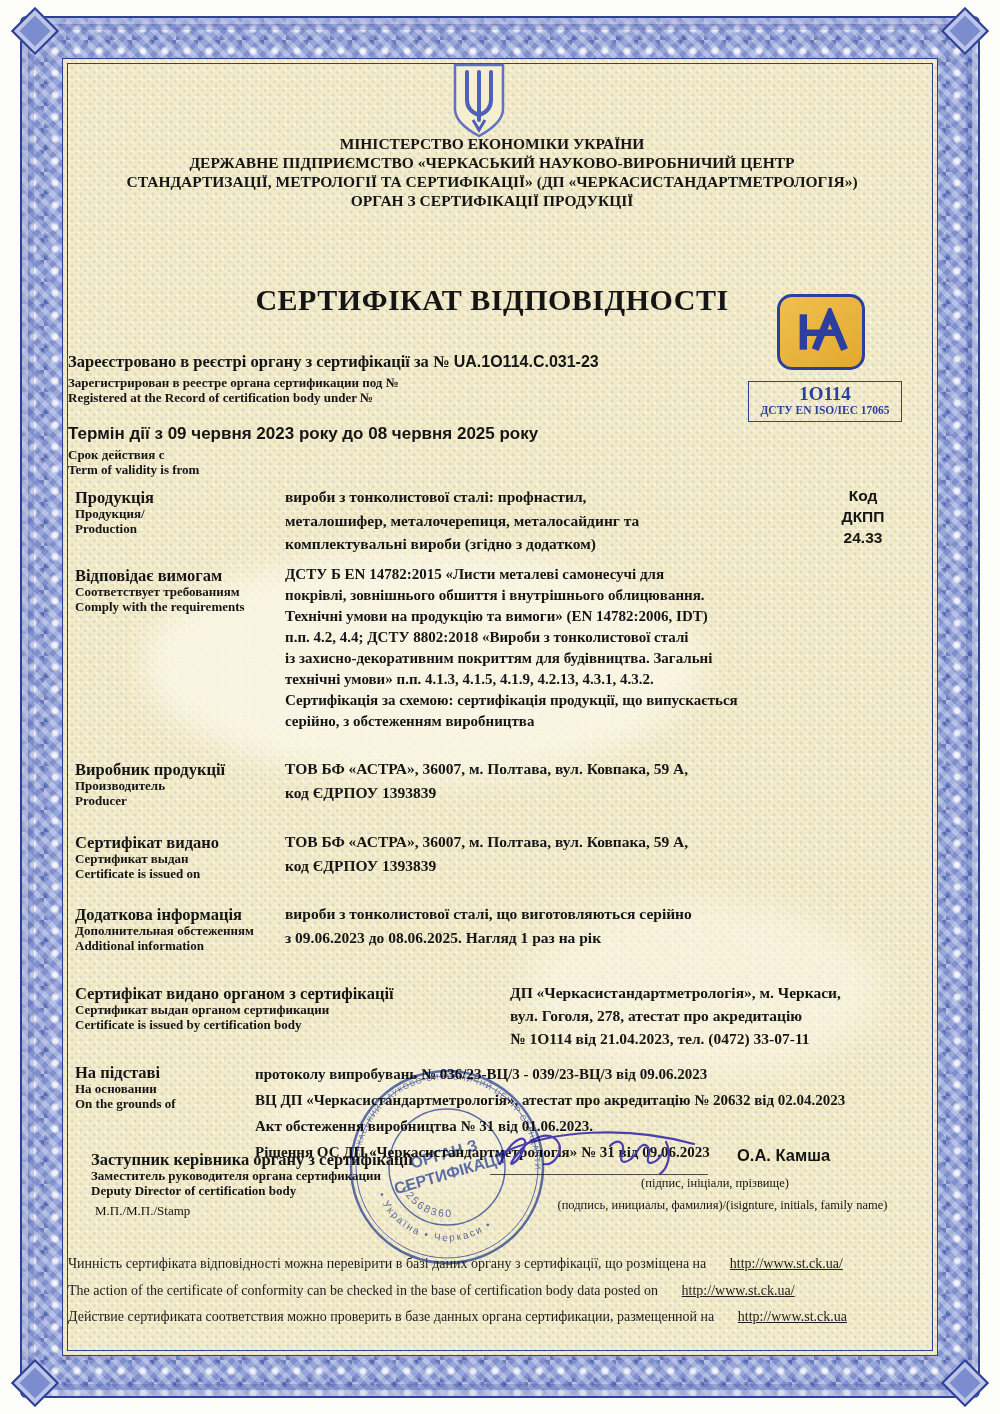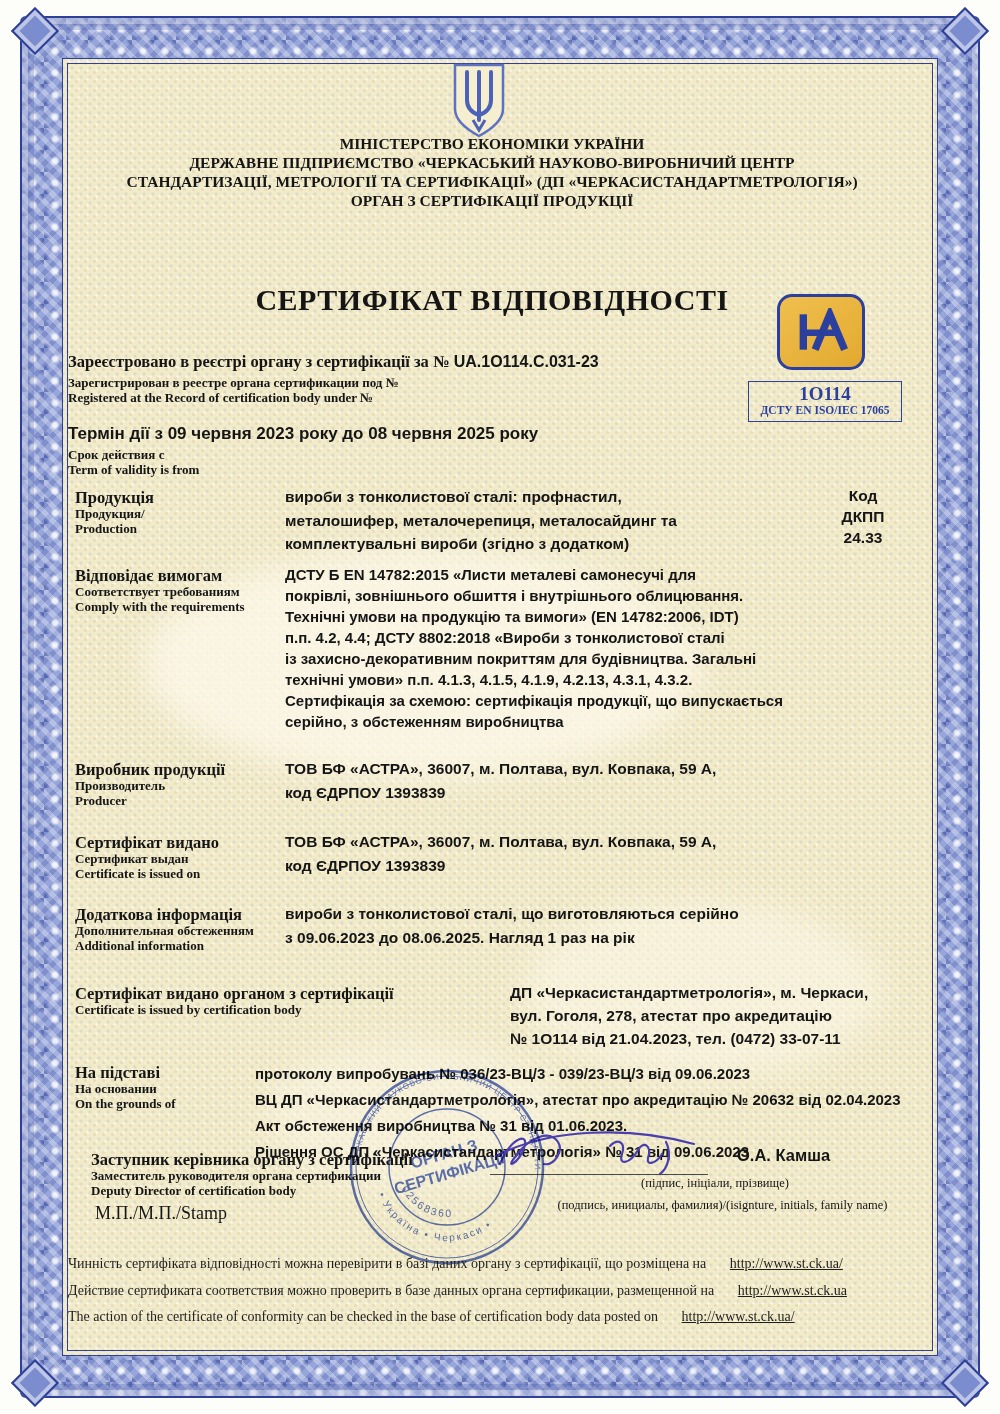--- a/index.html
+++ b/index.html
@@ -63,33 +63,33 @@
   
   .validity{position:absolute;left:68px;top:424px;}
   .validity .main{font-family:"Liberation Sans",sans-serif;font-weight:bold;font-size:17px;}
 
   
   .row{position:absolute;left:75px;width:860px;}
   .row .lbl{position:absolute;left:0;top:0;width:208px;}
   .lbl .ua{font-weight:bold;font-size:16.5px;line-height:19px;}
   .lbl.wide{width:440px;}
   .row .val{position:absolute;left:210px;top:-3px;width:640px;
-    font-family:Liberation Sans, sans-serif;font-weight:bold;font-size:15.5px;
+    font-family:Liberation Serif, serif;font-weight:bold;font-size:15.5px;
     line-height:23.5px;white-space:pre-line;}
   .row .val.tight{font-size:15px;line-height:21px;top:-2px;}
   .row .val.right-col{left:435px;width:445px;line-height:23px;}
   .row .val.grounds{left:180px;width:740px;font-size:15px;line-height:26px;top:-2px;}
   .code-box{position:absolute;left:810px;top:485px;width:106px;text-align:center;
     font-family:"Liberation Sans",sans-serif;font-weight:bold;font-size:15.5px;
     line-height:21px;white-space:pre-line;}
 
   
   .role{position:absolute;left:75px;top:1150px;margin-left:16px;}
   .role .ua{font-weight:bold;font-size:16.5px;line-height:19px;}
-  .mp{position:absolute;left:95px;top:1203px;font-size:18px;}
+  .mp{position:absolute;left:95px;top:1203px;font-size:13px;}
   .sig-area{position:absolute;left:490px;top:1128px;width:470px;height:90px;}
   .sig-svg{position:absolute;left:0;top:-4px;}
   .sig-line{position:absolute;left:0;top:46px;width:218px;border-bottom:1.5px solid #4a4a4a;}
   .sig-name{position:absolute;left:247px;top:18px;font-family:"Liberation Sans",sans-serif;
     font-weight:bold;font-size:16.5px;}
   .sig-cap1{position:absolute;left:60px;top:48px;width:330px;text-align:center;font-size:12.5px;}
   .sig-cap2{position:absolute;left:0;top:70px;width:465px;text-align:center;font-size:12.5px;}
 
   .stamp{position:absolute;left:297px;top:1063px;opacity:.82;mix-blend-mode:multiply;}
 
@@ -219,20 +219,21 @@
         <div class="small-sub">Дополнительная обстеженням</div>
         <div class="small-sub">Additional information</div>
       </div>
       <div class="val">вироби з тонколистової сталі, що виготовляються серійно
 з 09.06.2023 до 08.06.2025. Нагляд 1 раз на рік</div>
     </div>
 
     <div class="row" style="top:984px">
       <div class="lbl wide">
         <div class="ua">Сертифікат видано органом з сертифікації</div>
+        <div class="small-sub">Сертификат выдан органом сертификации</div>
         <div class="small-sub">Certificate is issued by certification body</div>
       </div>
       <div class="val right-col">ДП «Черкасистандартметрологія», м. Черкаси,
 вул. Гоголя, 278, атестат про акредитацію
 № 1О114 від 21.04.2023, тел. (0472) 33-07-11</div>
     </div>
 
     <div class="row" style="top:1063px">
       <div class="lbl">
         <div class="ua">На підставі</div>
@@ -288,18 +289,18 @@
         <textPath href="#arcNumber" startOffset="14%">02568360</textPath>
       </text>
       <g transform="rotate(-16 150 102)" font-family="Liberation Sans, sans-serif" font-weight="bold" fill="#3c55bb" text-anchor="middle">
         <text x="150" y="96" font-size="16">ОРГАН З</text>
         <text x="150" y="116" font-size="16">СЕРТИФІКАЦІЇ</text>
       </g>
     </svg>
 
     <div class="footer">
       <div><span>Чинність сертифіката відповідності можна перевірити в базі даних органу з сертифікації, що розміщена на </span><span class="lnk">http://www.st.ck.ua/</span></div>
+      <div><span>The action of the certificate of conformity can be checked in the base of certification body data posted on </span><span class="lnk">http://www.st.ck.ua/</span></div>
       <div><span>Действие сертификата соответствия можно проверить в базе данных органа сертификации, размещенной на </span><span class="lnk">http://www.st.ck.ua</span></div>
-      <div><span>The action of the certificate of conformity can be checked in the base of certification body data posted on </span><span class="lnk">http://www.st.ck.ua/</span></div>
     </div>
 
   </div>
 </div>
 
 </body></html>

